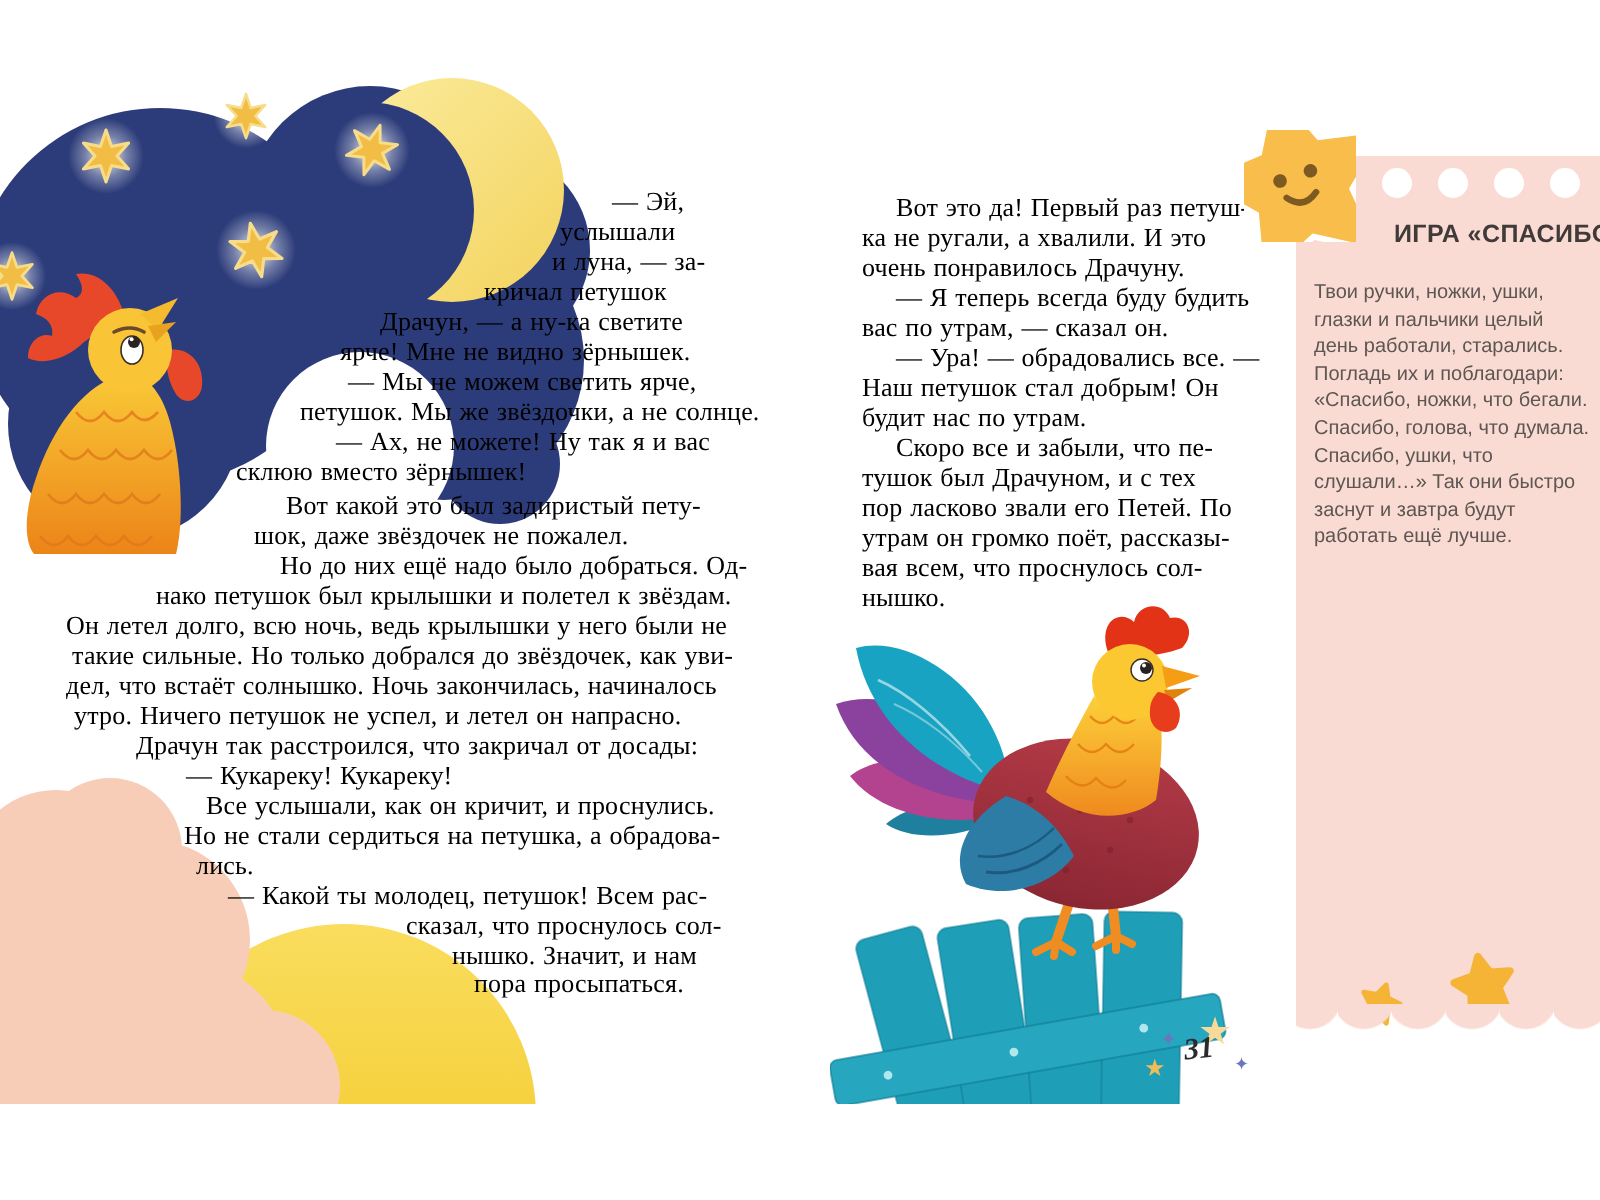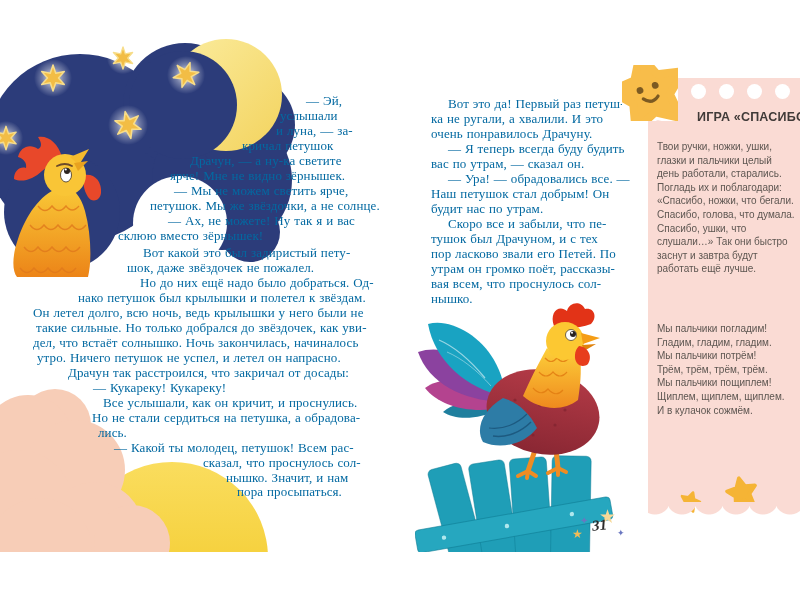--- a/index.html
+++ b/index.html
@@ -1,19 +1,19 @@
 <!DOCTYPE html>
 <html><head>
 <meta charset="utf-8">
 <style>
   html,body{margin:0;padding:0;background:#fff;}
   .stage{position:relative;width:800px;height:600px;background:#fff;overflow:hidden;
          font-family:"Liberation Serif",serif;}
   .ls{position:absolute;white-space:nowrap;font:13px/15px "Liberation Serif",serif;
-      color:#0369a1;letter-spacing:.1px;word-spacing:.5px;}
+      color:#000000;letter-spacing:.1px;word-spacing:.5px;}
   .ill{position:absolute;}
   
   .panel{position:absolute;left:648px;top:78px;width:152px;height:424px;
          background:#fadbd4;border-radius:14px 0 0 0;font-family:"Liberation Sans",sans-serif;}
   .panel::after{content:"";position:absolute;top:100%;left:0;width:100%;height:15px;
          background-image:radial-gradient(circle at 13px -3px,#fadbd4 15px,rgba(0,0,0,0) 16px);
          background-size:27px 18px;background-position:-6px 0;background-repeat:repeat-x;}
   .dots{position:absolute;top:6px;left:0;width:100%;height:16px;overflow:hidden;
         display:flex;gap:13px;padding-left:15px;box-sizing:border-box;}
   .dots i{flex:0 0 15px;height:15px;border-radius:50%;background:#fff;}
@@ -262,29 +262,20 @@
       <g transform="translate(-14,-14) rotate(-15)">
         <polygon points="0,-20 -5.9,-8.1 -19,-6.2 -9.5,3.1 -11.8,16.2 0,10 11.8,16.2 9.5,3.1 19,-6.2 5.9,-8.1" fill="#f8bd4a" stroke="#ffffff" stroke-width="7" stroke-linejoin="round" paint-order="stroke"></polygon>
         <polygon points="0,-20 -5.9,-8.1 -19,-6.2 -9.5,3.1 -11.8,16.2 0,10 11.8,16.2 9.5,3.1 19,-6.2 5.9,-8.1" fill="#f8bd4a" stroke="#f8bd4a" stroke-width="4" stroke-linejoin="round"></polygon>
         <circle cx="-4.5" cy="-2.5" r="1.7" fill="#7c5a22"></circle>
         <circle cx="3.5" cy="-3" r="1.7" fill="#7c5a22"></circle>
         <path d="M -4 2 Q -0.5 6 3.5 2.5" stroke="#7c5a22" stroke-width="1.6" fill="none" stroke-linecap="round"></path>
       </g>
     </svg>
     <h2 class="p-h p-h1">ИГРА «СПАСИБО»</h2>
     <p class="p-body">Твои ручки, ножки, ушки, глазки и пальчики целый день работали, старались. Погладь их и поблагодари: «Спасибо, ножки, что бегали. Спасибо, голова, что думала. Спасибо, ушки, что слушали…» Так они быстро заснут и завтра будут работать ещё лучше.</p>
-    <div class="p-poem">
-      <div>Мы пальчики погладим!</div>
-      <div>Гладим, гладим, гладим.</div>
-      <div>Мы пальчики потрём!</div>
-      <div>Трём, трём, трём, трём.</div>
-      <div>Мы пальчики пощиплем!</div>
-      <div>Щиплем, щиплем, щиплем.</div>
-      <div>И в кулачок сожмём.</div>
-    </div>
     <svg class="p-stars" width="100" height="44" viewBox="0 0 100 44">
       <g transform="translate(16,26) scale(.5) rotate(18)">
         <polygon points="0,-20 -5.9,-8.1 -19,-6.2 -9.5,3.1 -11.8,16.2 0,10 11.8,16.2 9.5,3.1 19,-6.2 5.9,-8.1" fill="#f5b435" stroke="#f5b435" stroke-width="5" stroke-linejoin="round"></polygon>
       </g>
       <g transform="translate(68,17) scale(.75) rotate(-12)">
         <polygon points="0,-20 -5.9,-8.1 -19,-6.2 -9.5,3.1 -11.8,16.2 0,10 11.8,16.2 9.5,3.1 19,-6.2 5.9,-8.1" fill="#f5b435" stroke="#f5b435" stroke-width="5" stroke-linejoin="round"></polygon>
       </g>
     </svg>
   </div>
 

